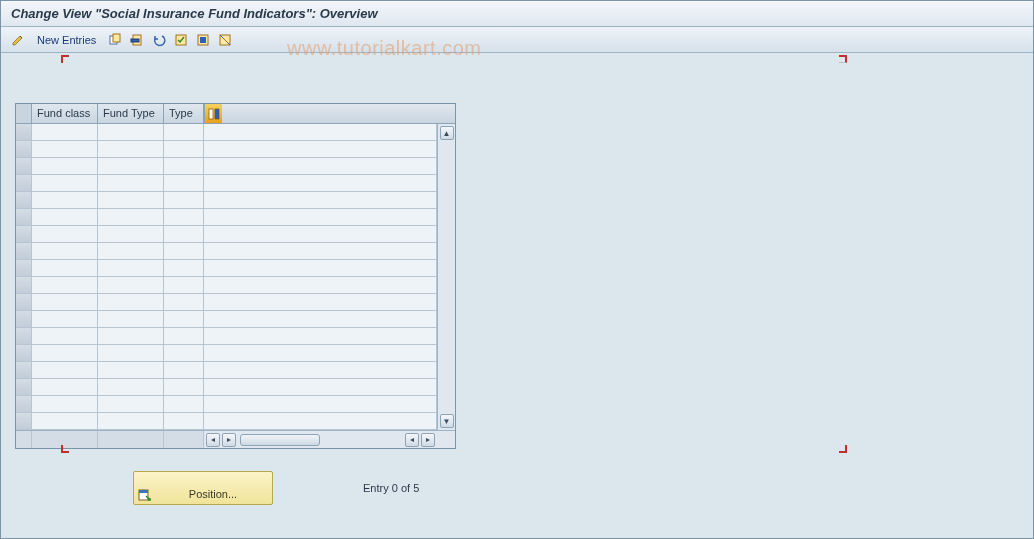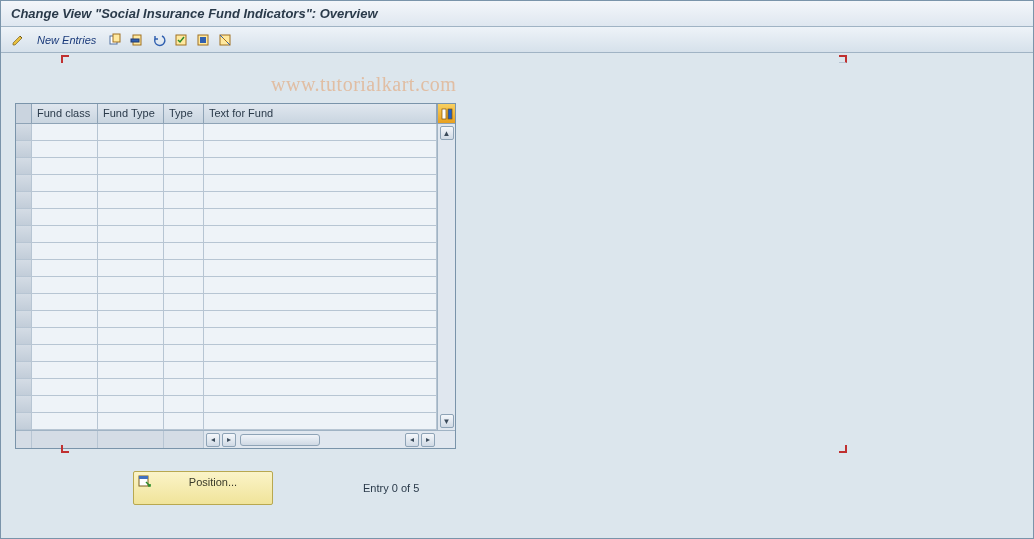--- a/index.html
+++ b/index.html
@@ -37,21 +37,20 @@
       display: flex;
       align-items: center;
       justify-content: center;
       cursor: pointer;
       border-radius: 2px;
     }
     .tb-text {
       color: #1a3a7a;
       cursor: pointer;
       margin: 0 6px;
-      font-style: italic;
     }
     .content { padding: 10px 14px; position: relative; }
     .field-row {
       display: flex;
       align-items: center;
       gap: 14px;
       margin-top: 6px;
     }
     .field-label { color: #2a3a4a; }
     .field-input {
@@ -162,39 +161,38 @@
       gap: 90px;
       padding-left: 118px;
     }
     .position-btn {
       width: 140px;
       height: 20px;
       background: linear-gradient(#fbf4c8, #f0e49a);
       border: 1px solid #b8a850;
       border-radius: 2px;
       display: flex;
-      align-items: flex-end;
+      align-items: flex-start;
       padding: 16px 4px;
       gap: 6px;
       cursor: pointer;
       color: #3a3a2a;
     }
     .position-btn .ico { width: 14px; height: 14px; }
     .position-btn .lbl { flex: 1; text-align: center; }
     .status-text { color: #2a3a4a; }
     .watermark {
       position: absolute;
       top: 36px;
-      left: 270px;
+      left: 286px;
       font-size: 20px;
-      font-family: Liberation Serif, serif;
+      font-family: Liberation Sans, sans-serif;
       color: rgba(230, 150, 90, 0.5);
       letter-spacing: 0.5px;
       pointer-events: none;
-      margin-top: 36px;
     }
     .corner {
       position: absolute;
       width: 8px;
       height: 8px;
       pointer-events: none;
     }
     .corner.tl { border-top: 2px solid #c03030; border-left: 2px solid #c03030; }
     .corner.tr { border-top: 2px solid #c03030; border-right: 2px solid #c03030; }
     .corner.bl { border-bottom: 2px solid #c03030; border-left: 2px solid #c03030; }
@@ -261,21 +259,20 @@
   <div class="corner bl" style="top:392px; left:60px;"></div>
   <div class="corner br" style="top:392px; left:838px;"></div>
 
 
   <div class="table-frame">
     <div class="table-head">
       <div class="th th-sel"></div>
       <div class="th" style="width:66px">Fund class</div>
       <div class="th" style="width:66px">Fund Type</div>
       <div class="th" style="width:40px">Type</div>
-      <div class="th" style="flex:1">Text for Fund</div>
       <div class="th-config">
         <svg width="12" height="12" viewBox="0 0 12 12">
             <rect x="1" y="1" width="4" height="10" fill="#fff" stroke="#805000" stroke-width="0.7"></rect>
             <rect x="7" y="1" width="4" height="10" fill="#2060c8" stroke="#805000" stroke-width="0.7"></rect>
           </svg>
       </div>
     </div>
     <div class="table-body">
       <div class="rows-area">
 

